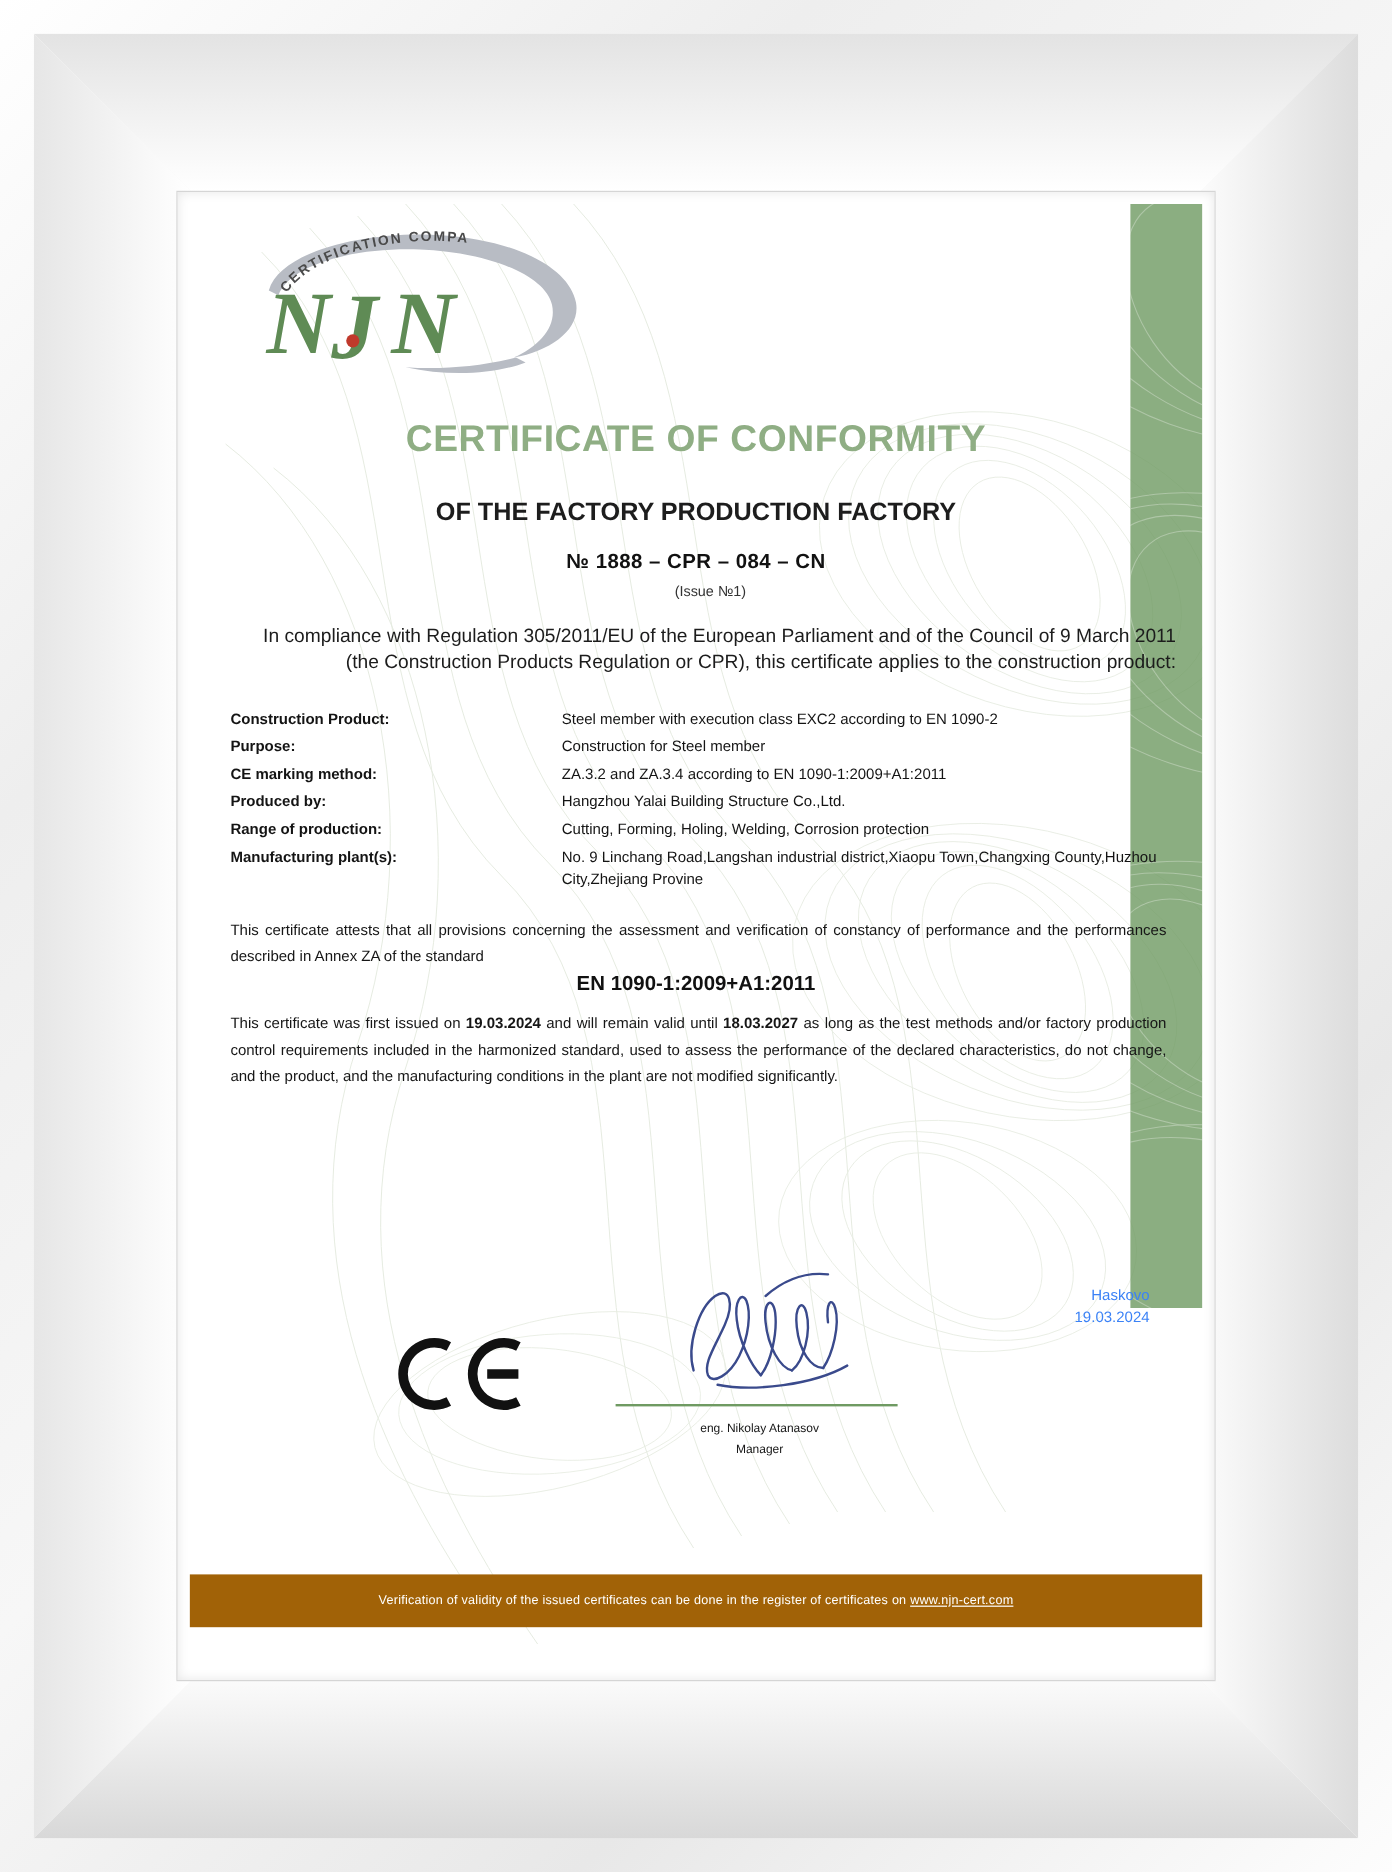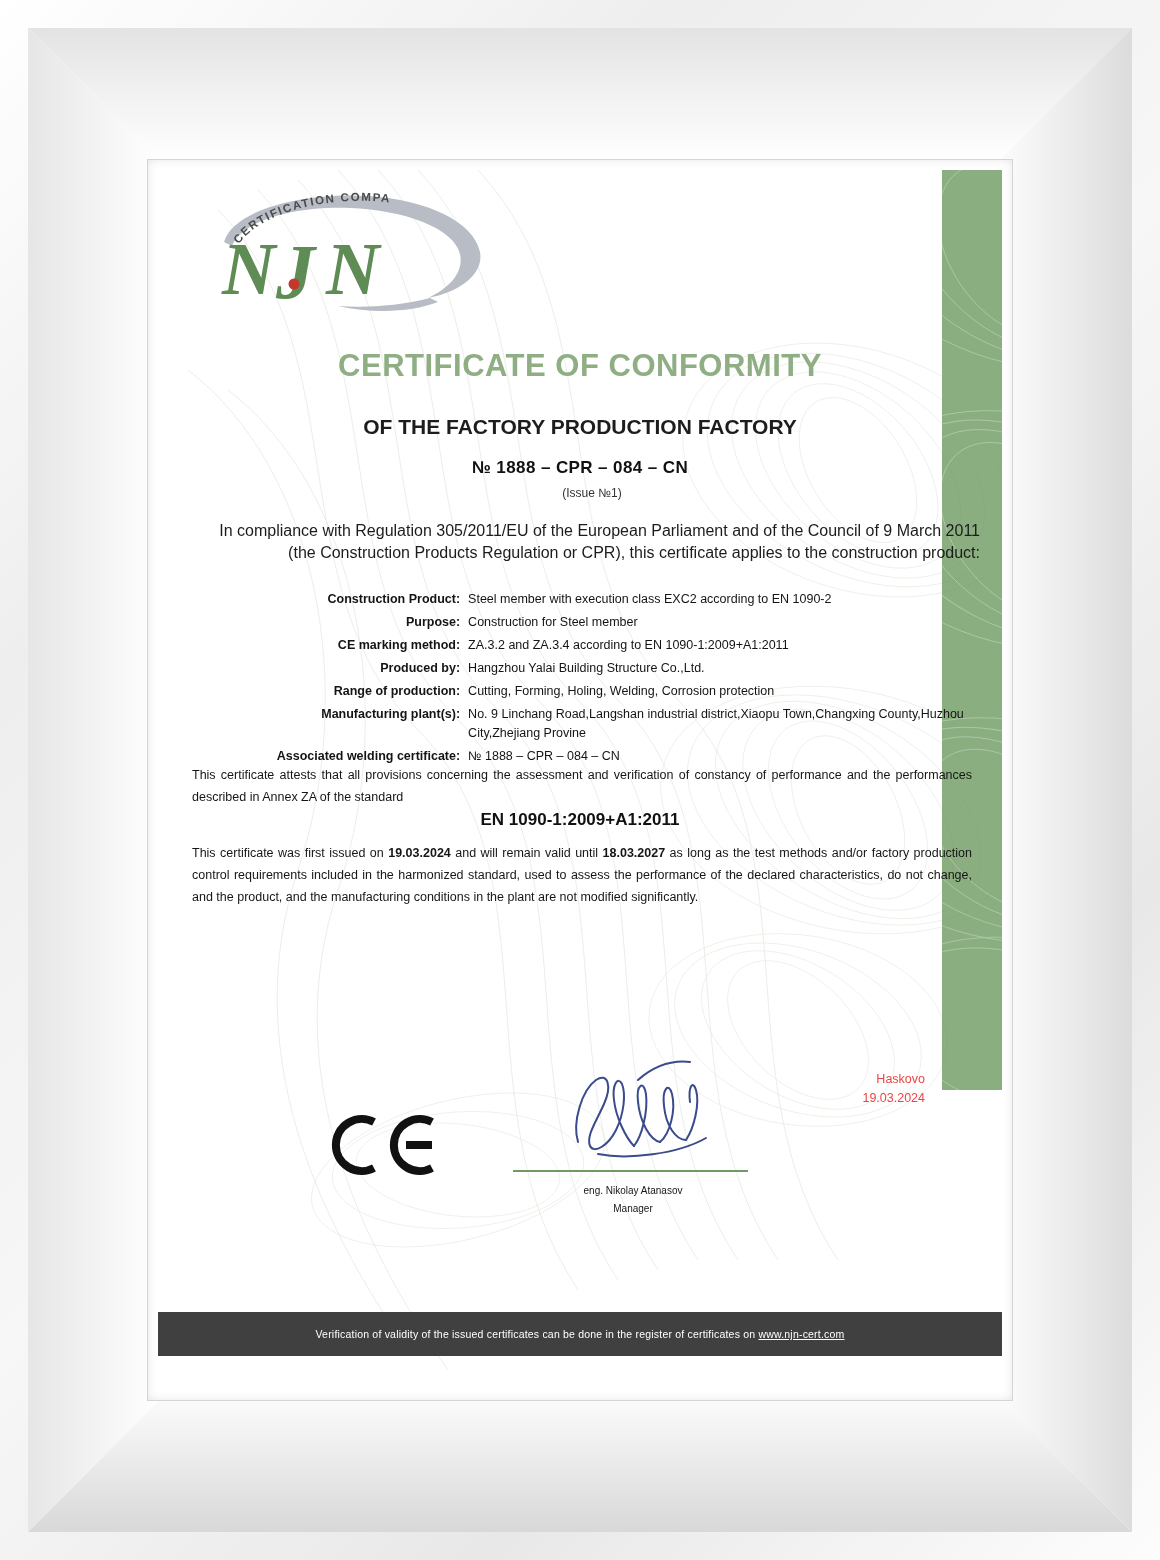--- a/index.html
+++ b/index.html
@@ -156,21 +156,21 @@
     border-collapse: collapse;
     font-size: 12.5px;
     color: #141414;
   }
   .fields td {
     padding: 2px 0;
     vertical-align: top;
     line-height: 19px;
   }
   .fields td.lbl {
-    text-align: right;
+    text-align: left;
     font-weight: bold;
     white-space: nowrap;
     padding-right: 8px;
     width: 266px;
   }
   .fields td.val {
     text-align: left;
   }
   .val-justify {
     text-align: justify;
@@ -203,26 +203,26 @@
     font-size: 12.5px;
     line-height: 22px;
     color: #161616;
     text-align: justify;
   }
   .validity b { font-weight: bold; }
 
   
   .place-date {
     position: absolute;
-    right: 77px; top: 900px;
+    right: 44px; top: 900px;
     width: 200px;
     text-align: right;
     font-size: 12.5px;
     line-height: 19px;
-    color: #ef4444;
+    color: #3b82f6;
   }
   .ce-mark {
     position: absolute;
     left: 170px; top: 940px;
     width: 120px; height: 70px;
   }
   .sign-img {
     position: absolute;
     left: 380px; top: 880px;
     width: 230px; height: 130px;
@@ -241,21 +241,21 @@
     font-size: 10px;
     line-height: 18px;
     color: #161616;
   }
 
   
   .footer {
     position: absolute;
     left: 0; bottom: 34px;
     width: 844px; height: 44px;
-    background: #404040;
+    background: #a16207;
     display: flex;
     align-items: center;
     justify-content: center;
   }
   .footer-text {
     font-size: 10.5px;
     color: #ffffff;
     letter-spacing: 0.2px;
   }
   .footer-link {
@@ -387,24 +387,20 @@
           <td class="val">Hangzhou Yalai Building Structure Co.,Ltd.</td>
         </tr>
         <tr>
           <td class="lbl">Range of production:</td>
           <td class="val">Cutting, Forming, Holing, Welding, Corrosion protection</td>
         </tr>
         <tr>
           <td class="lbl">Manufacturing plant(s):</td>
           <td class="val val-justify">No. 9 Linchang Road,Langshan industrial district,Xiaopu Town,Changxing County,Huzhou City,Zhejiang Provine</td>
         </tr>
-        <tr>
-          <td class="lbl">Associated welding certificate:</td>
-          <td class="val">№ 1888 – CPR – 084 – CN</td>
-        </tr>
       </tbody>
     </table>
 
     <div class="attest">This certificate attests that all provisions concerning the assessment and verification of constancy of performance and the performances described in Annex ZA of the standard</div>
     <div class="standard">EN 1090-1:2009+A1:2011</div>
 
     <div class="validity">
       <span>This certificate was first issued on </span><b>19.03.2024</b><span> and will remain valid until </span><b>18.03.2027</b><span> as long as the test methods and/or factory production control requirements included in the harmonized standard, used to assess the performance of the declared characteristics, do not change, and the product, and the manufacturing conditions in the plant are not modified significantly.</span>
     </div>
 

